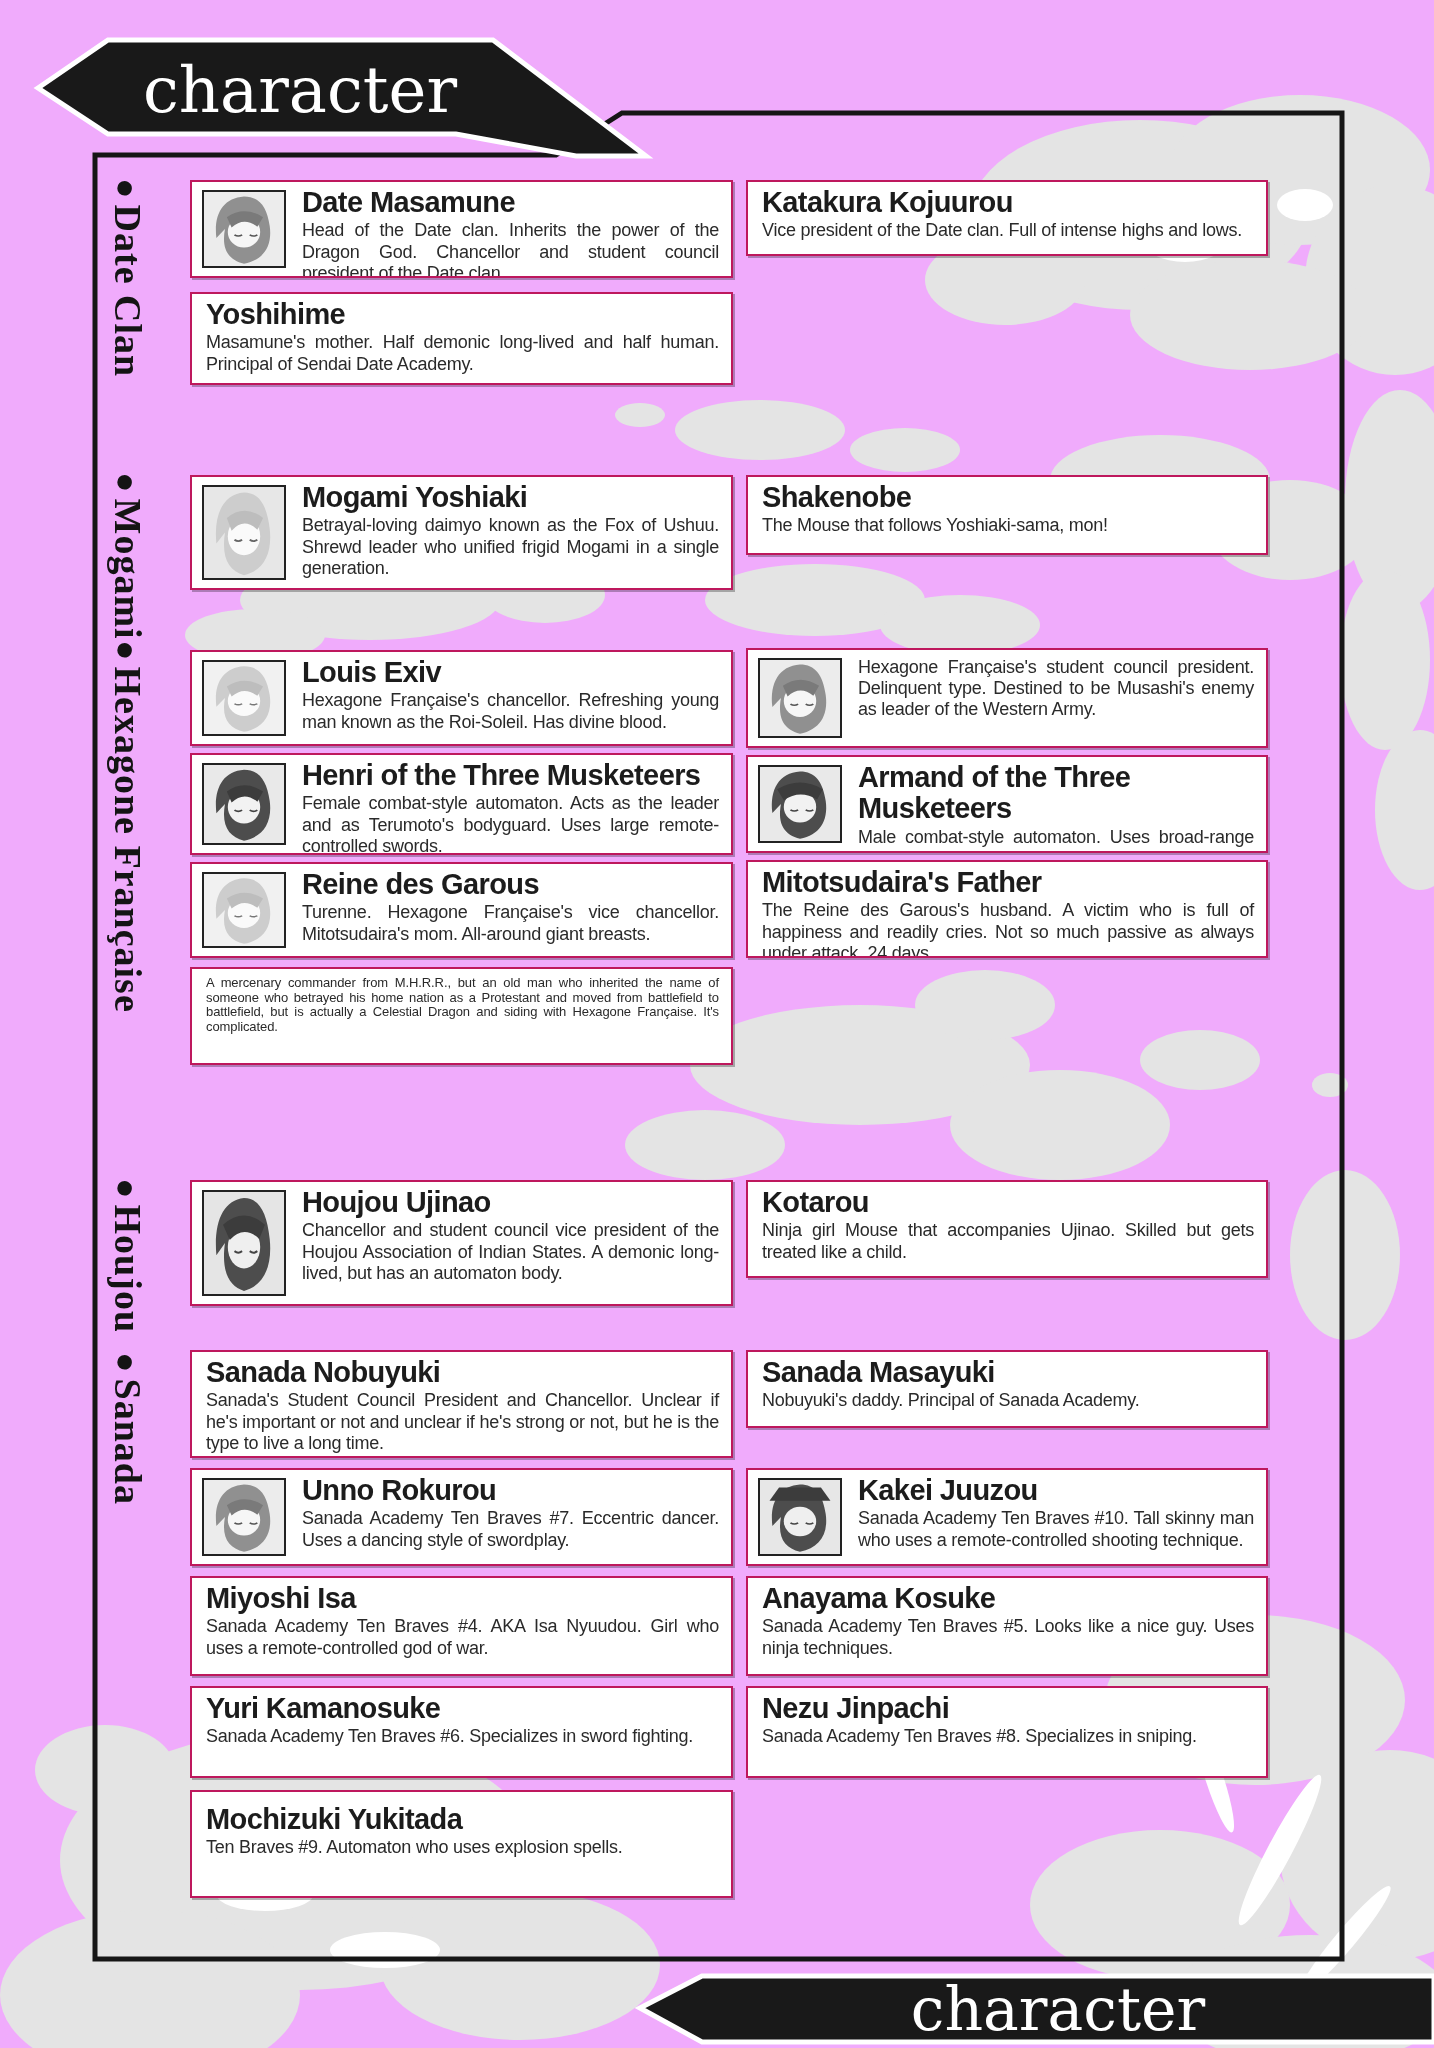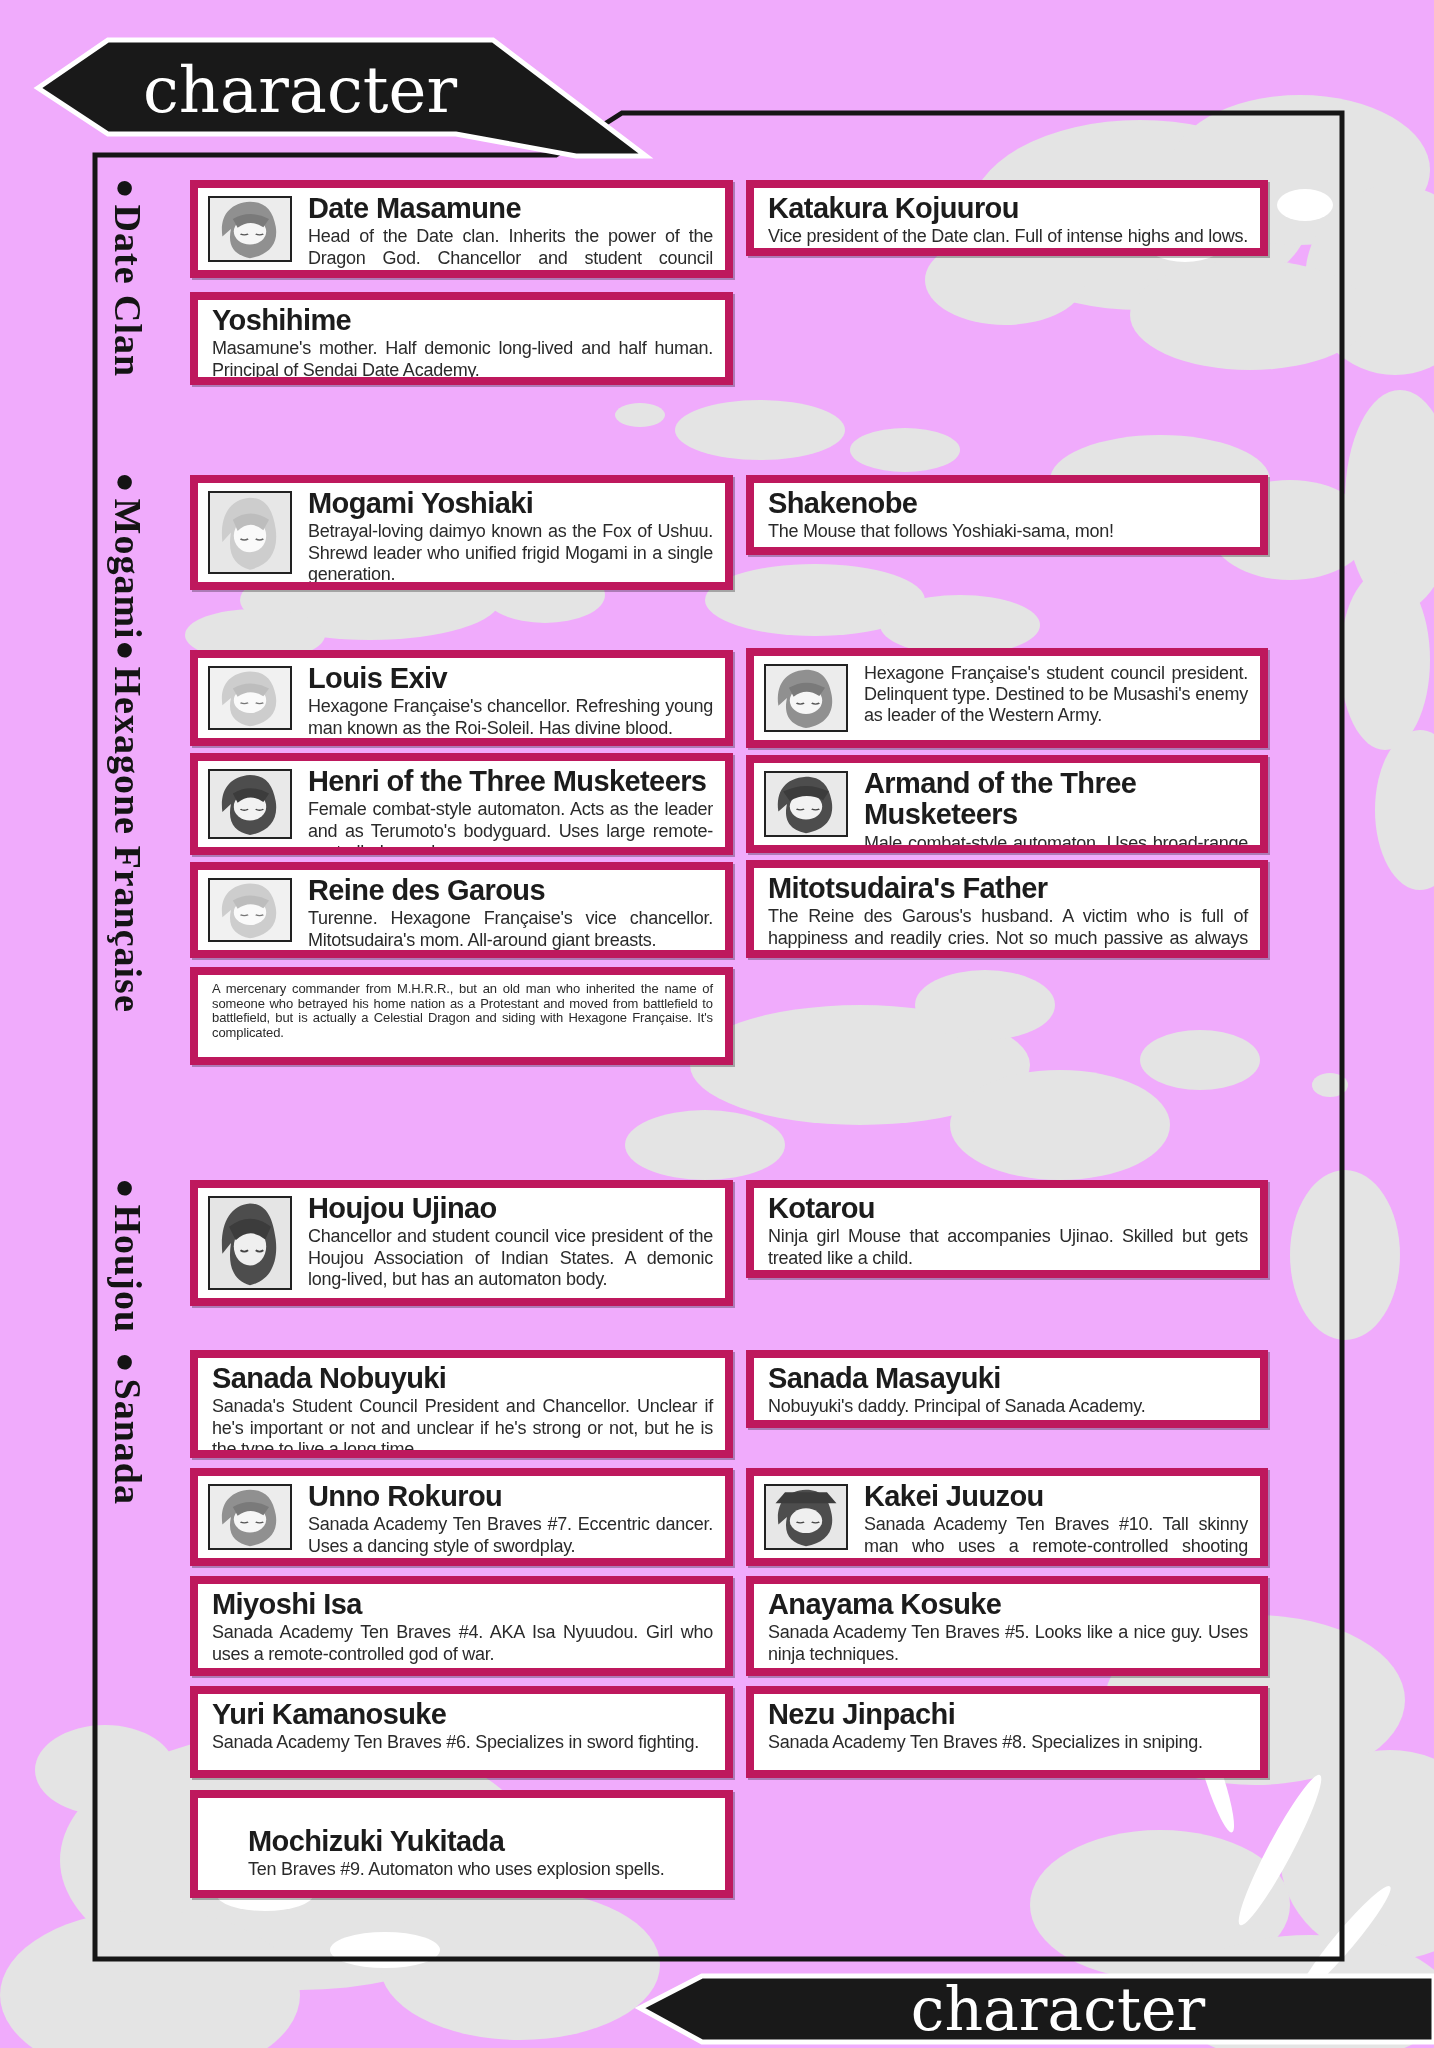--- a/index.html
+++ b/index.html
@@ -8,31 +8,31 @@
   .bg-svg,.frame-svg{position:absolute;left:0;top:0;z-index:0;}
   .frame-svg{z-index:1;}
   .banner-svg{position:absolute;z-index:5;}
   .banner-text{font-family:"DejaVu Serif",serif;fill:#ffffff;}
 
   .vlabel{position:absolute;z-index:2;transform-origin:0 0;transform:rotate(90deg);
           font-family:"Liberation Serif",serif;font-weight:700;font-size:38px;line-height:1;
           color:#141414;white-space:nowrap;letter-spacing:1px;}
   .vlabel .bullet{font-size:34px;letter-spacing:0;margin-right:6px;}
 
-  .card{position:absolute;z-index:2;background:#ffffff;border:8px solid #be185d;
+  .card{position:absolute;z-index:2;background:#ffffff;border:2px solid #be185d;
         box-shadow:2px 2px 0 rgba(0,0,0,.28);overflow:hidden;box-sizing:border-box;}
   .card .body{padding:5px 12px 5px 14px;}
   .card .body.wp{margin-left:96px;}
   .card h3{margin:0;font-weight:700;font-size:29px;line-height:1.08;letter-spacing:-0.6px;color:#1c1c1c;
            font-family:"Liberation Sans",sans-serif;}
   .card p{margin:2px 0 0;font-size:18px;line-height:1.18;letter-spacing:-0.25px;color:#2a2a2a;
           text-align:justify;font-family:"Liberation Sans",sans-serif;}
   .card.small h3{font-size:23px;}
   .card.small p{font-size:13px;line-height:1.12;letter-spacing:-0.1px;}
-  .card.pad-top .body{padding-top:28px;margin-left:36px;}
+  .card.pad-top .body{padding-top:12px;}
 
   .portrait{position:absolute;left:10px;top:8px;bottom:8px;width:84px;border:2px solid #222;
             background:#ebebeb;box-sizing:border-box;}
   .portrait svg{width:100%;height:100%;display:block;}
   .p-light .hair{fill:#cdcdcd;} .p-light .bangs{fill:#bdbdbd;}
   .p-mid .hair{fill:#909090;}  .p-mid .bangs{fill:#7a7a7a;}
   .p-dark .hair{fill:#4d4d4d;} .p-dark .bangs{fill:#3c3c3c;}
 </style>
 </head>
 <body>

